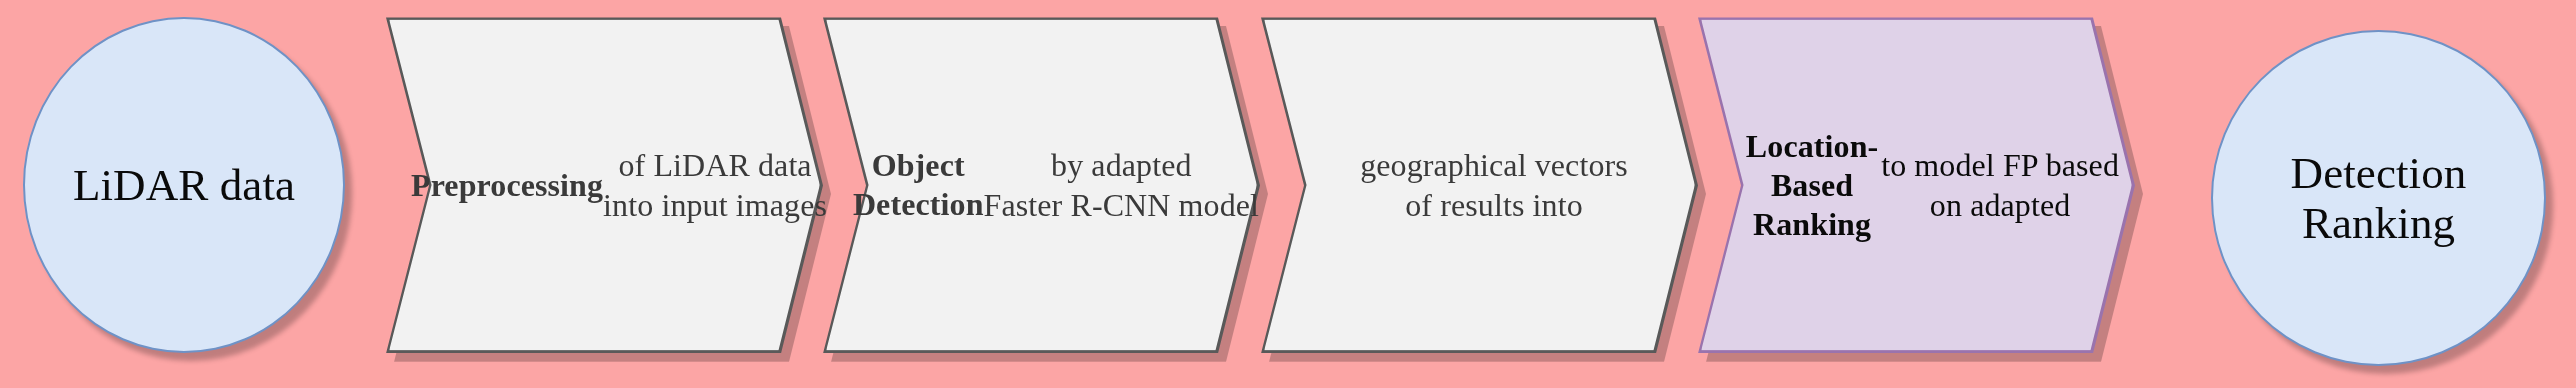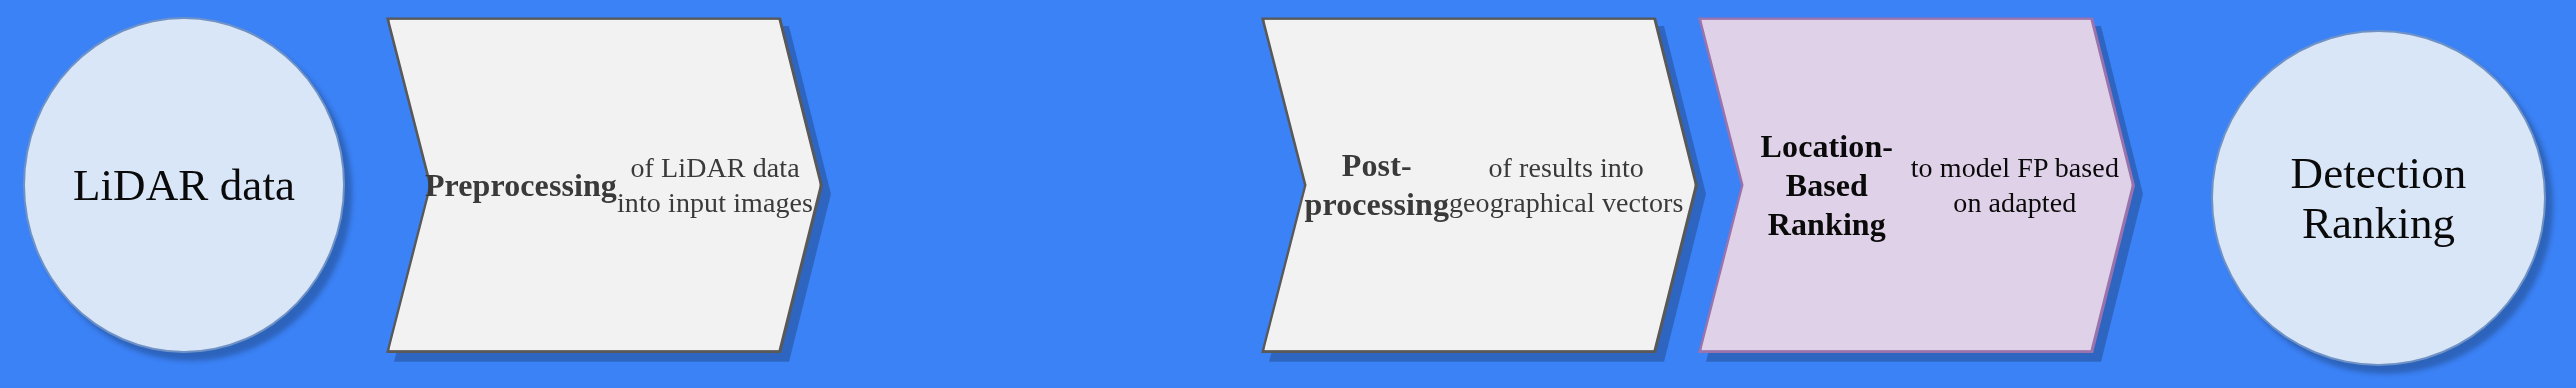--- a/index.html
+++ b/index.html
@@ -8,21 +8,21 @@
     padding: 0;
     background: #ffffff;
   }
   body {
     font-family: "Liberation Serif", "DejaVu Serif", serif;
   }
   #canvas {
     position: relative;
     width: 2576px;
     height: 388px;
-    background: #3b82f6;
+    background: #fca5a5;
     overflow: hidden;
   }
 
   
   .terminator {
     position: absolute;
     box-sizing: border-box;
     border-radius: 50%;
     background: #d9e6f8;
     border: 2.9px solid #6f92c6;
@@ -105,21 +105,21 @@
   }
   .stage.accent .stage-text { color: #0a0a0a; }
 
   .stage .stage-title {
     font-size: 32px;
     font-weight: bold;
     line-height: 1.22;
     letter-spacing: 0.1px;
   }
   .stage .stage-desc {
-    font-size: 28px;
+    font-size: 32px;
     line-height: 1.25;
     letter-spacing: 0.1px;
   }
   .stage .stage-desc .desc-line { display: block; white-space: nowrap; }
 
   #stage-1 { left: 386px; }
   #stage-2 { left: 823px; }
   #stage-3 { left: 1261px; }
   #stage-4 { left: 1698px; }
 </style>
@@ -138,30 +138,41 @@
     <div class="chev-fill"></div>
     <div class="stage-text">
       <div class="stage-title">Preprocessing</div>
       <div class="stage-desc">
         <span class="desc-line">of LiDAR data</span>
         <span class="desc-line">into input images</span>
       </div>
     </div>
   </div>
 
+  <div id="stage-2" class="stage">
+    <div class="chev-shadow"></div>
+    <div class="chev-border"></div>
+    <div class="chev-fill"></div>
+    <div class="stage-text">
+      <div class="stage-title">Object Detection</div>
+      <div class="stage-desc">
+        <span class="desc-line">by adapted</span>
+        <span class="desc-line">Faster R-CNN model</span>
+      </div>
+    </div>
+  </div>
 
   <div id="stage-3" class="stage">
     <div class="chev-shadow"></div>
     <div class="chev-border"></div>
     <div class="chev-fill"></div>
     <div class="stage-text">
-      <div class="stage-title">Post-processing</div>
       <div class="stage-desc">
+        <span class="desc-line">geographical vectors</span>
         <span class="desc-line">of results into</span>
-        <span class="desc-line">geographical vectors</span>
       </div>
     </div>
   </div>
 
   <div id="stage-4" class="stage accent">
     <div class="chev-shadow"></div>
     <div class="chev-border"></div>
     <div class="chev-fill"></div>
     <div class="stage-text">
       <div class="stage-title">

